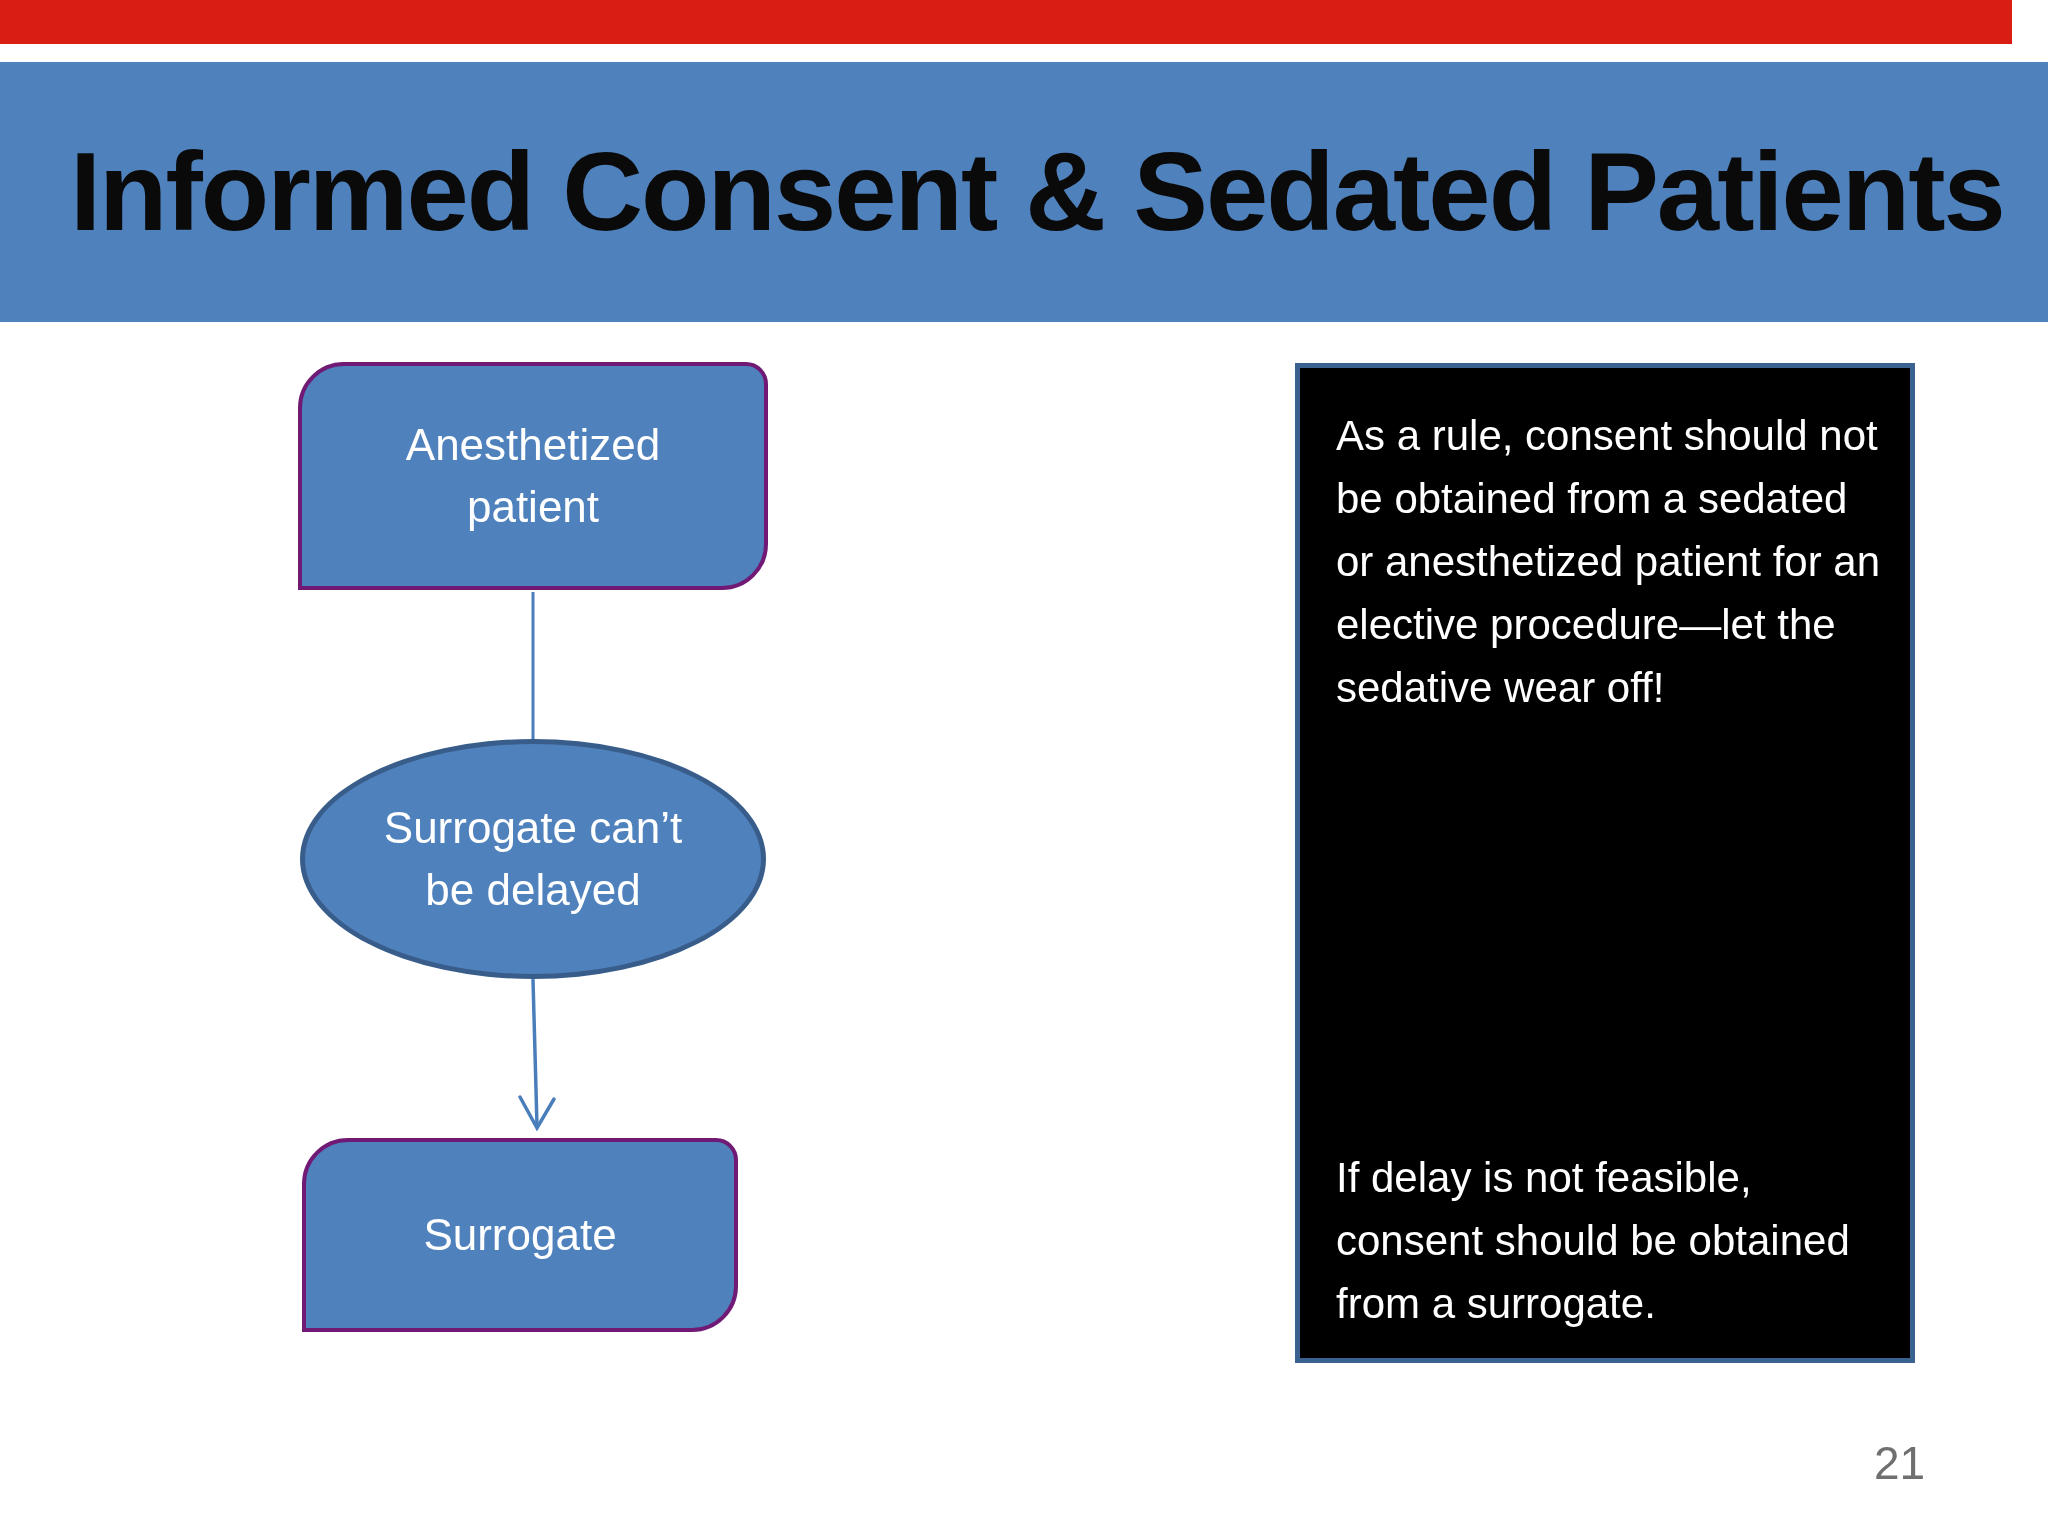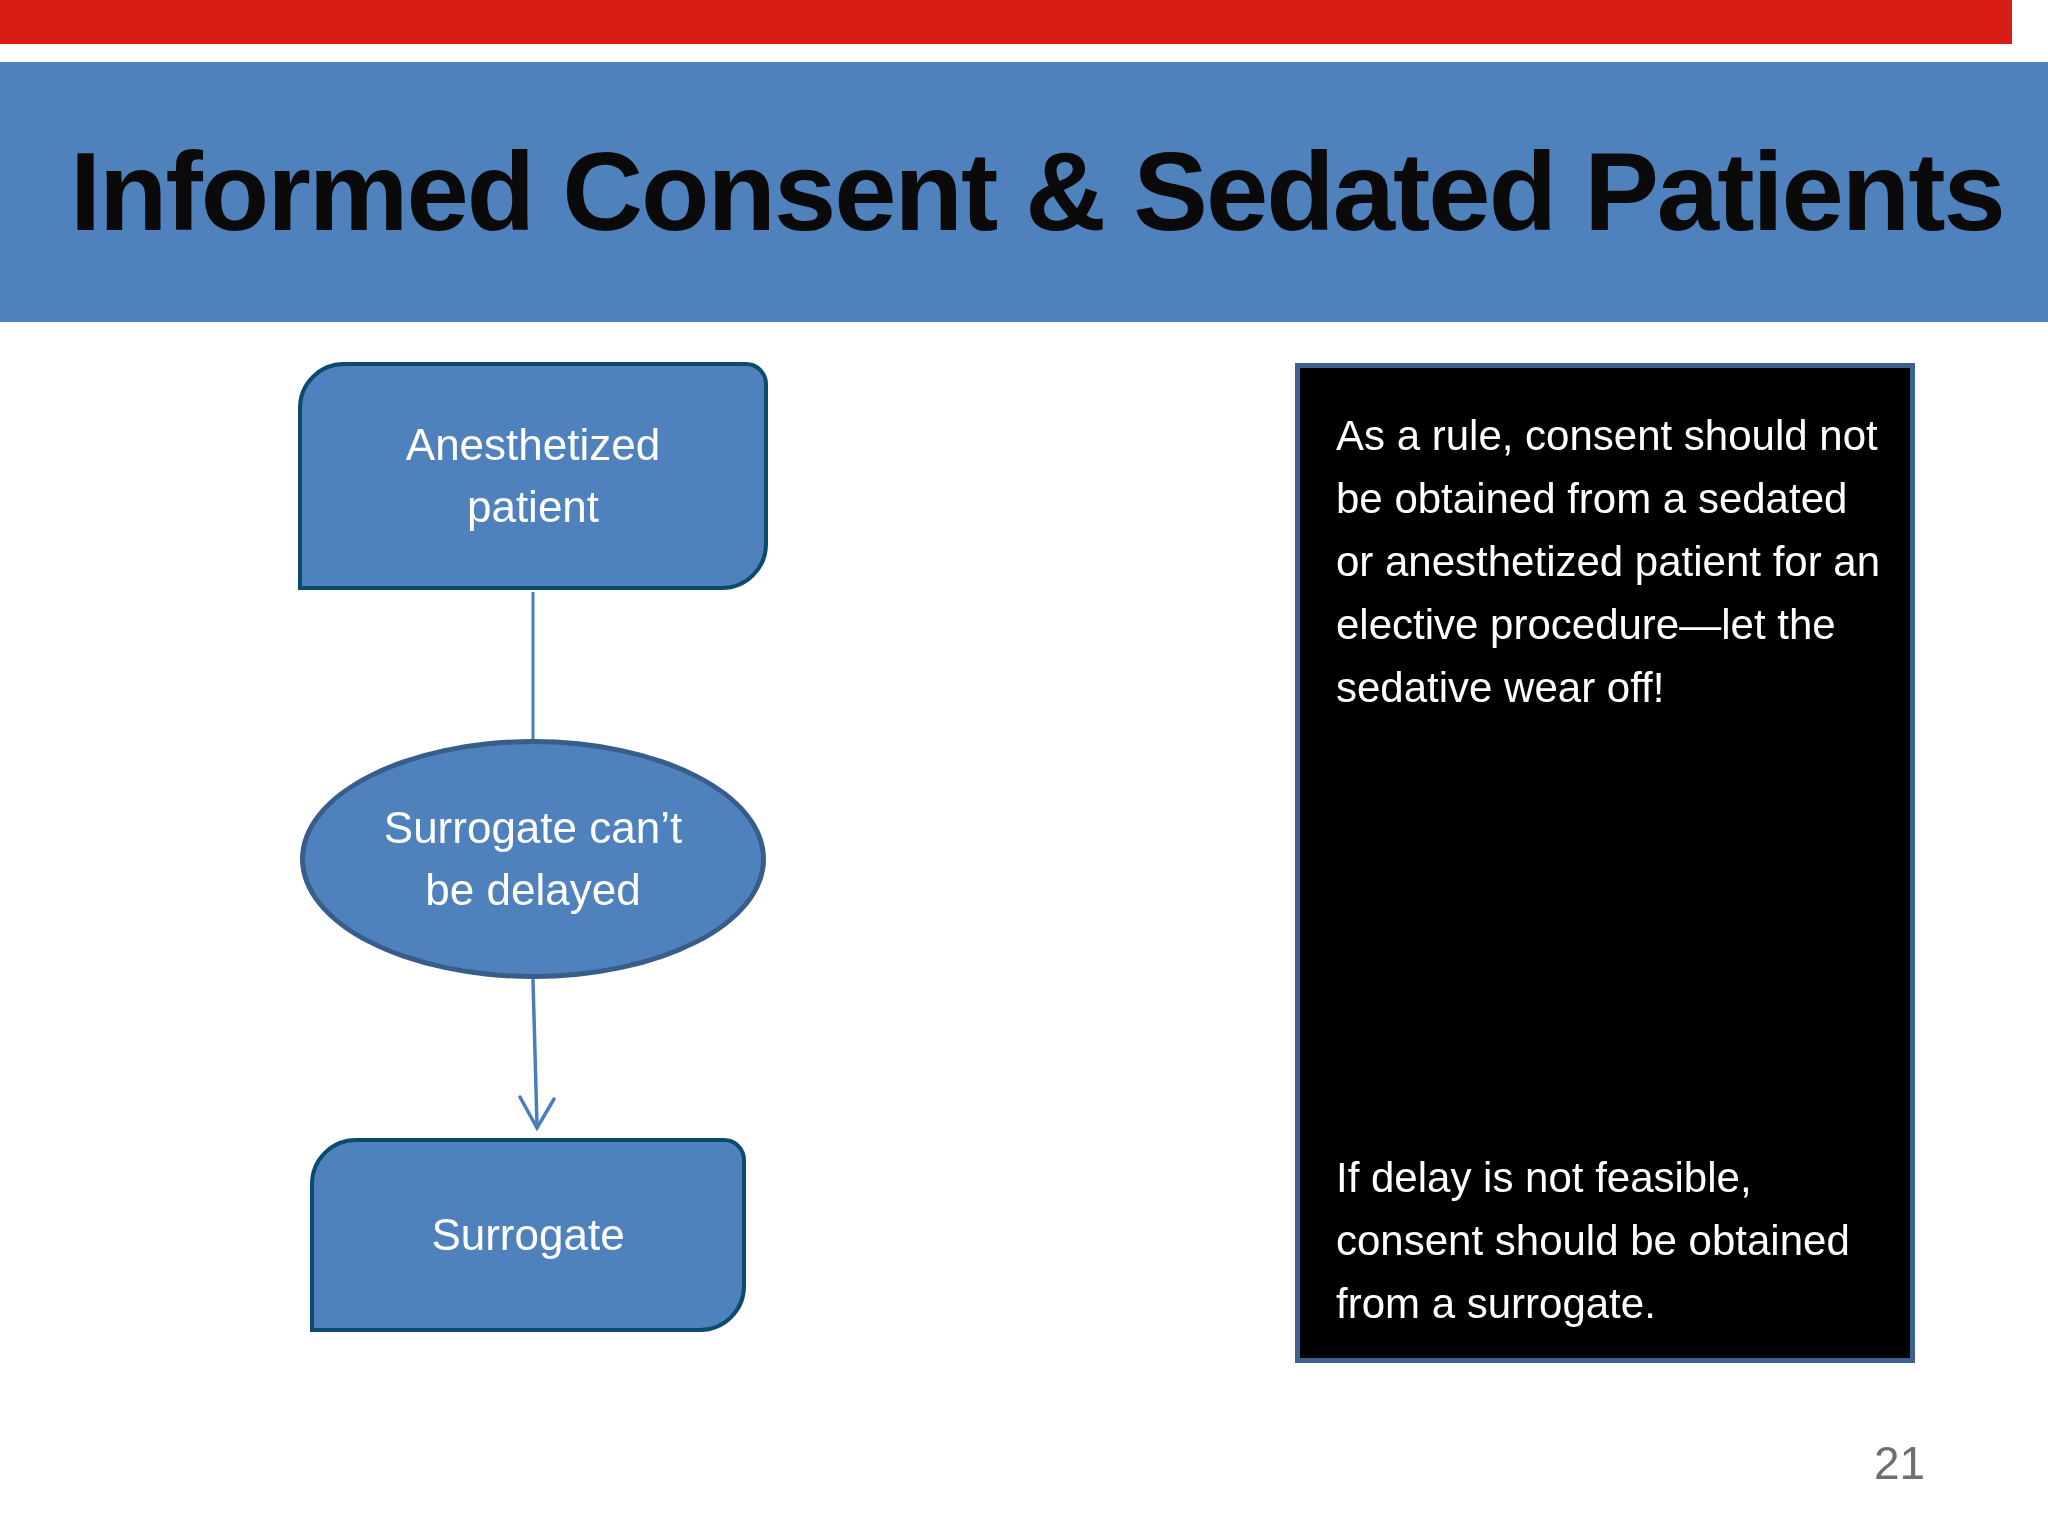--- a/index.html
+++ b/index.html
@@ -18,37 +18,37 @@
     display:flex;align-items:center;
     box-sizing:border-box;padding-left:70px;
   }
   .slide-title{
     margin:0;
     font-size:112px;font-weight:bold;color:#0a0a0a;
     letter-spacing:-2px;line-height:1;white-space:nowrap;
   }
   .node{
     position:absolute;box-sizing:border-box;
-    background:#4f81bd;border:4px solid #0c4a6e;
+    background:#4f81bd;border:4px solid #701a75;
     display:flex;align-items:center;justify-content:center;
     color:#ffffff;font-size:44px;line-height:62px;text-align:center;
   }
   .node-rect-1{
     left:298px;top:362px;width:470px;height:228px;
     border-radius:46px 22px 46px 0;
     padding:0 60px;
   }
   .node-ellipse{
     left:300px;top:739px;width:466px;height:240px;
     border:5px solid #385d8a;
     border-radius:50%;
     padding:0 70px;
   }
   .node-rect-2{
-    left:310px;top:1138px;width:436px;height:194px;
+    left:302px;top:1138px;width:436px;height:194px;
     border-radius:46px 22px 46px 0;
     padding:0 40px;
   }
   .connector-svg{
     position:absolute;left:0;top:0;width:2048px;height:1536px;
     pointer-events:none;
   }
   .info-panel{
     position:absolute;left:1295px;top:363px;width:620px;height:1000px;
     box-sizing:border-box;

